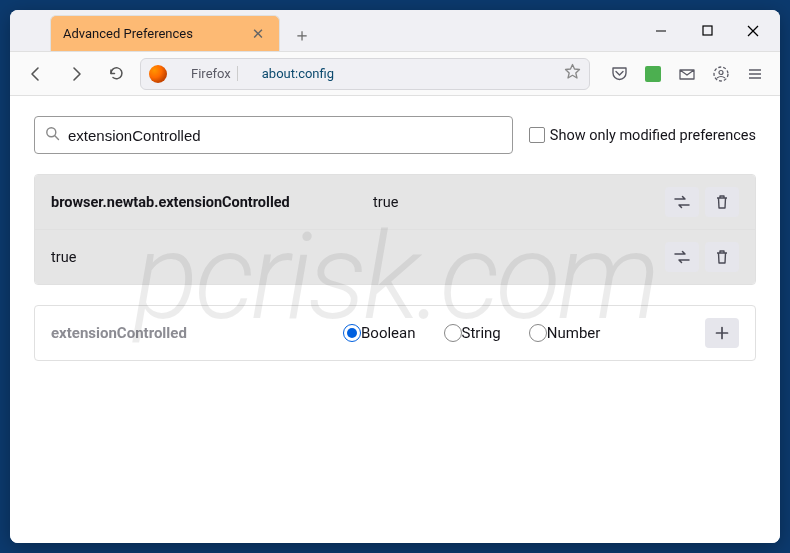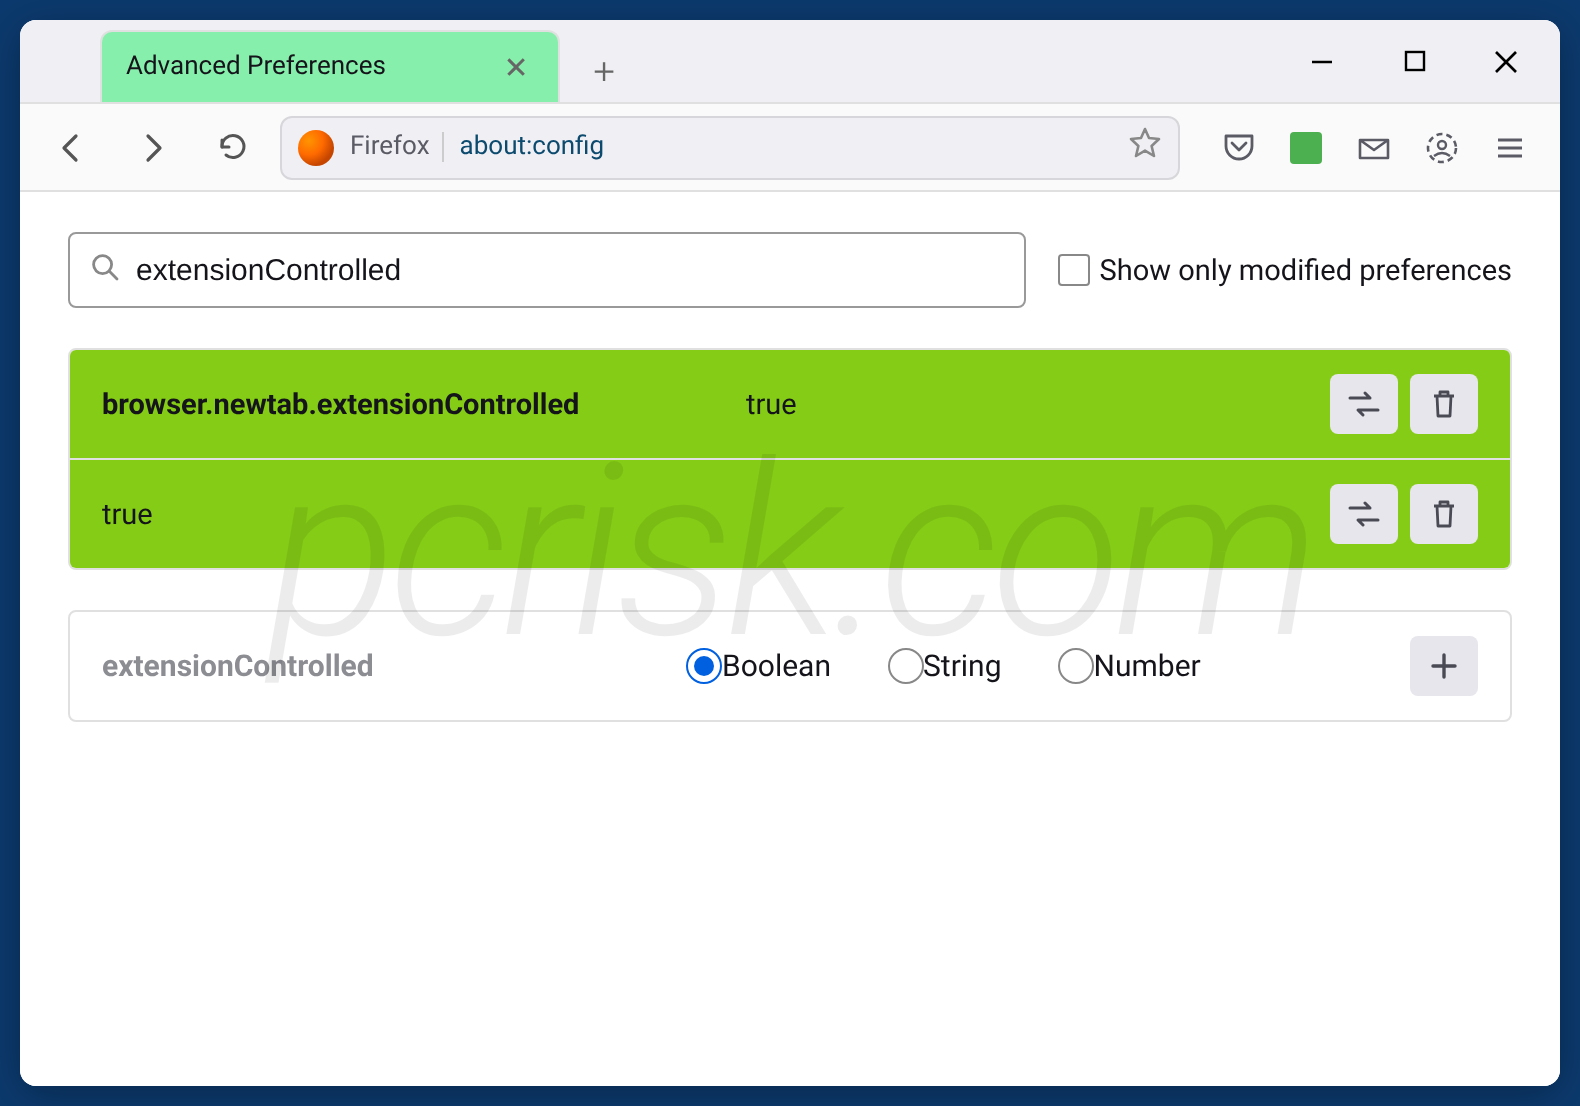--- a/index.html
+++ b/index.html
@@ -32,21 +32,21 @@
   border-bottom: 1px solid #e0e0e0;
 }
 .tabs-area {
   flex: 1;
   display: flex;
   align-items: flex-end;
   padding-left: 40px;
   height: 100%;
 }
 .tab {
-  background: #86efac;
+  background: #fdba74;
   border-radius: 6px 6px 0 0;
   height: 36px;
   min-width: 230px;
   display: flex;
   align-items: center;
   padding: 0 12px;
   font-size: 13px;
   color: #15141a;
   position: relative;
   border: 1px solid #e0e0e0;
@@ -96,21 +96,21 @@
 }
 .address-wrap {
   flex: 1;
   height: 32px;
   background: #f0f0f4;
   border: 1px solid #d7d7db;
   border-radius: 6px;
   display: flex;
   align-items: center;
   padding: 0 8px;
-  gap: 8px;
+  gap: 24px;
 }
 .ff-logo {
   width: 18px; height: 18px;
   border-radius: 50%;
   background: radial-gradient(circle at 30% 30%, #ff9500 0%, #ff6a00 40%, #c64600 70%);
   flex-shrink: 0;
 }
 .brand-label {
   font-size: 13px;
   color: #5b5b66;
@@ -184,21 +184,21 @@
 .prefs-block {
   border: 1px solid #e0e0e0;
   border-radius: 4px;
   overflow: hidden;
   margin-bottom: 20px;
 }
 .pref-row {
   display: flex;
   align-items: center;
   padding: 12px 16px;
-  background: #84cc16;
+  background: #e5e5e5;
   border-bottom: 1px solid #e0e0e0;
   gap: 12px;
 }
 .pref-row:last-child { border-bottom: none; }
 .pref-name {
   font-size: 14.5px;
   font-weight: 700;
   color: #15141a;
   word-break: break-word;
   width: 310px;

